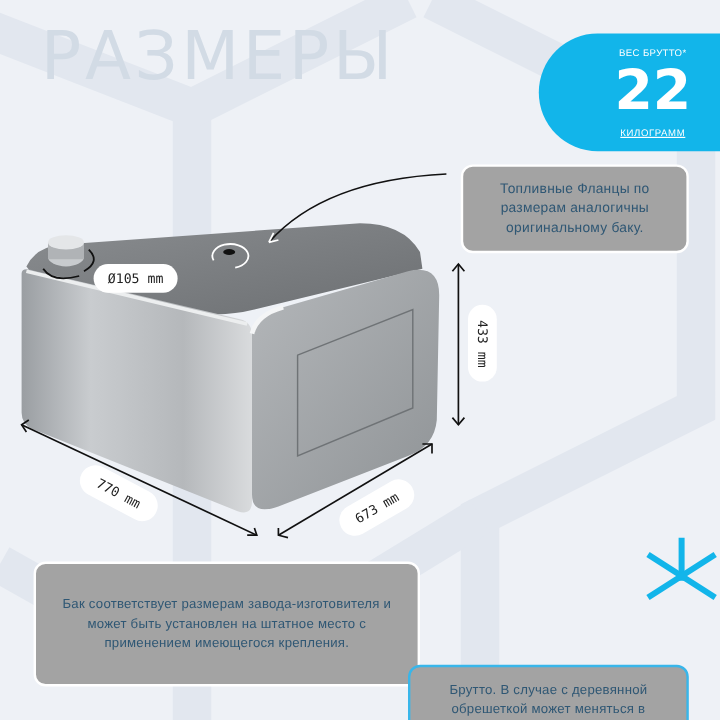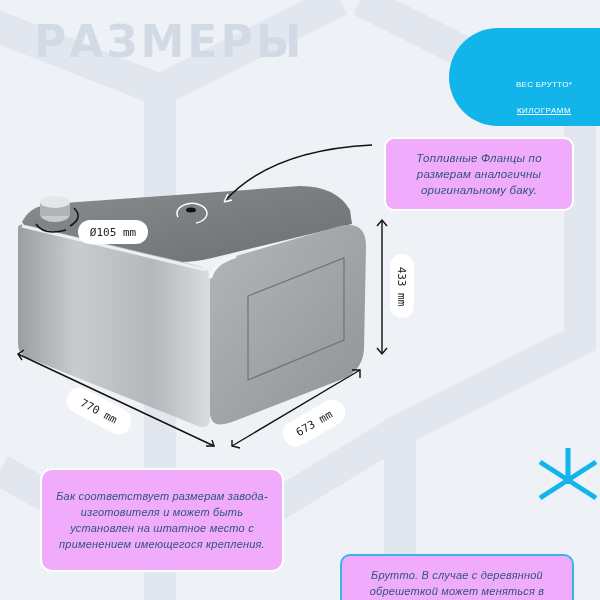--- a/index.html
+++ b/index.html
@@ -6,41 +6,41 @@
   html, body { width: 600px; height: 600px; overflow: hidden; }
   body {
     background: #eef1f6;
     font-family: "Liberation Sans", "DejaVu Sans", sans-serif;
     position: relative;
   }
   .bg-shapes { position: absolute; inset: 0; z-index: 0; }
   .title {
     position: absolute; left: 34px; top: 20px;
     font-family: "DejaVu Sans", sans-serif;
-    font-weight: bold; font-size: 44px; letter-spacing: 3px;
+    font-weight: normal; font-size: 56px; letter-spacing: 3px;
     color: #d2dbe5; z-index: 1; line-height: 1;
   }
   .weight-badge {
     position: absolute; left: 449px; top: 28px; width: 170px; height: 98px;
     background: #12b5ea; border-radius: 49px 0 0 49px;
     color: #fff; text-align: center; z-index: 2;
     padding-left: 0; padding-right: 20px;
   }
-  .weight-badge .lbl-top { position: absolute; left: 50px; top: 12px; width: 90px; font-size: 8px; letter-spacing: 0.3px; margin-top: 40px; }
+  .weight-badge .lbl-top { position: absolute; left: 50px; top: 12px; width: 90px; font-size: 8px; letter-spacing: 0.3px; }
   .weight-badge .num { position: absolute; left: 50px; top: 24px; width: 90px; font-size: 46px; font-weight: bold; line-height: 1; font-family: "DejaVu Sans", sans-serif; }
   .weight-badge .lbl-bot { position: absolute; left: 50px; top: 78px; width: 90px; font-size: 8px; letter-spacing: 0.5px; text-decoration: underline; }
   .card {
-    position: absolute; background: #f0abfc;
+    position: absolute; background: #a3a3a3;
     border: 2px solid #ffffff; border-radius: 10px;
     color: #2f5774; font-size: 11px; line-height: 16px;
     text-align: center; z-index: 3; letter-spacing: 0.2px;
-    display: flex; align-items: center; justify-content: center; font-style: italic;
+    display: flex; align-items: center; justify-content: center;
   }
   .card.top { left: 384px; top: 137px; width: 190px; height: 74px; font-size: 11.5px; }
-  .card.left { left: 40px; top: 468px; width: 244px; height: 104px; border-radius: 12px; }
+  .card.left { left: 28px; top: 468px; width: 322px; height: 104px; }
   .card.right { left: 340px; top: 510px; width: 234px; height: 90px; border-color: #38b6ea; margin-top: 44px; }
   .card p { padding: 0 10px; }
   .tank-svg { position: absolute; left: 0; top: 0; z-index: 2; }
   .dim-label {
     position: absolute; background: #fff; border-radius: 14px;
     font-family: "DejaVu Sans Mono", monospace; font-size: 11px; color: #222;
     z-index: 4; display: flex; align-items: center; justify-content: center;
   }
   .dim-d { left: 78px; top: 220px; width: 70px; height: 24px; }
   .dim-h { left: 390px; top: 254px; width: 24px; height: 64px; }
@@ -59,20 +59,21 @@
     <path d="M360 0 L580 110 L580 340 L400 430 L400 600"></path>
     <path d="M400 430 L220 540"></path>
     <path d="M0 470 L160 560"></path>
   </g>
 </svg>
 
 <div class="title">РАЗМЕРЫ</div>
 
 <div class="weight-badge">
   <div class="lbl-top">ВЕС БРУТТО*</div>
+  <div class="num">22</div>
   <div class="lbl-bot">КИЛОГРАММ</div>
 </div>
 
 <svg class="tank-svg" width="600" height="600" viewBox="0 0 600 600">
   <defs>
     <linearGradient id="front" x1="0" x2="1" y1="0" y2="0">
       <stop offset="0" stop-color="#9a9ea2"></stop>
       <stop offset="0.3" stop-color="#c9cccf"></stop>
       <stop offset="0.7" stop-color="#b5b8bb"></stop>
       <stop offset="1" stop-color="#d9dbdd"></stop>

